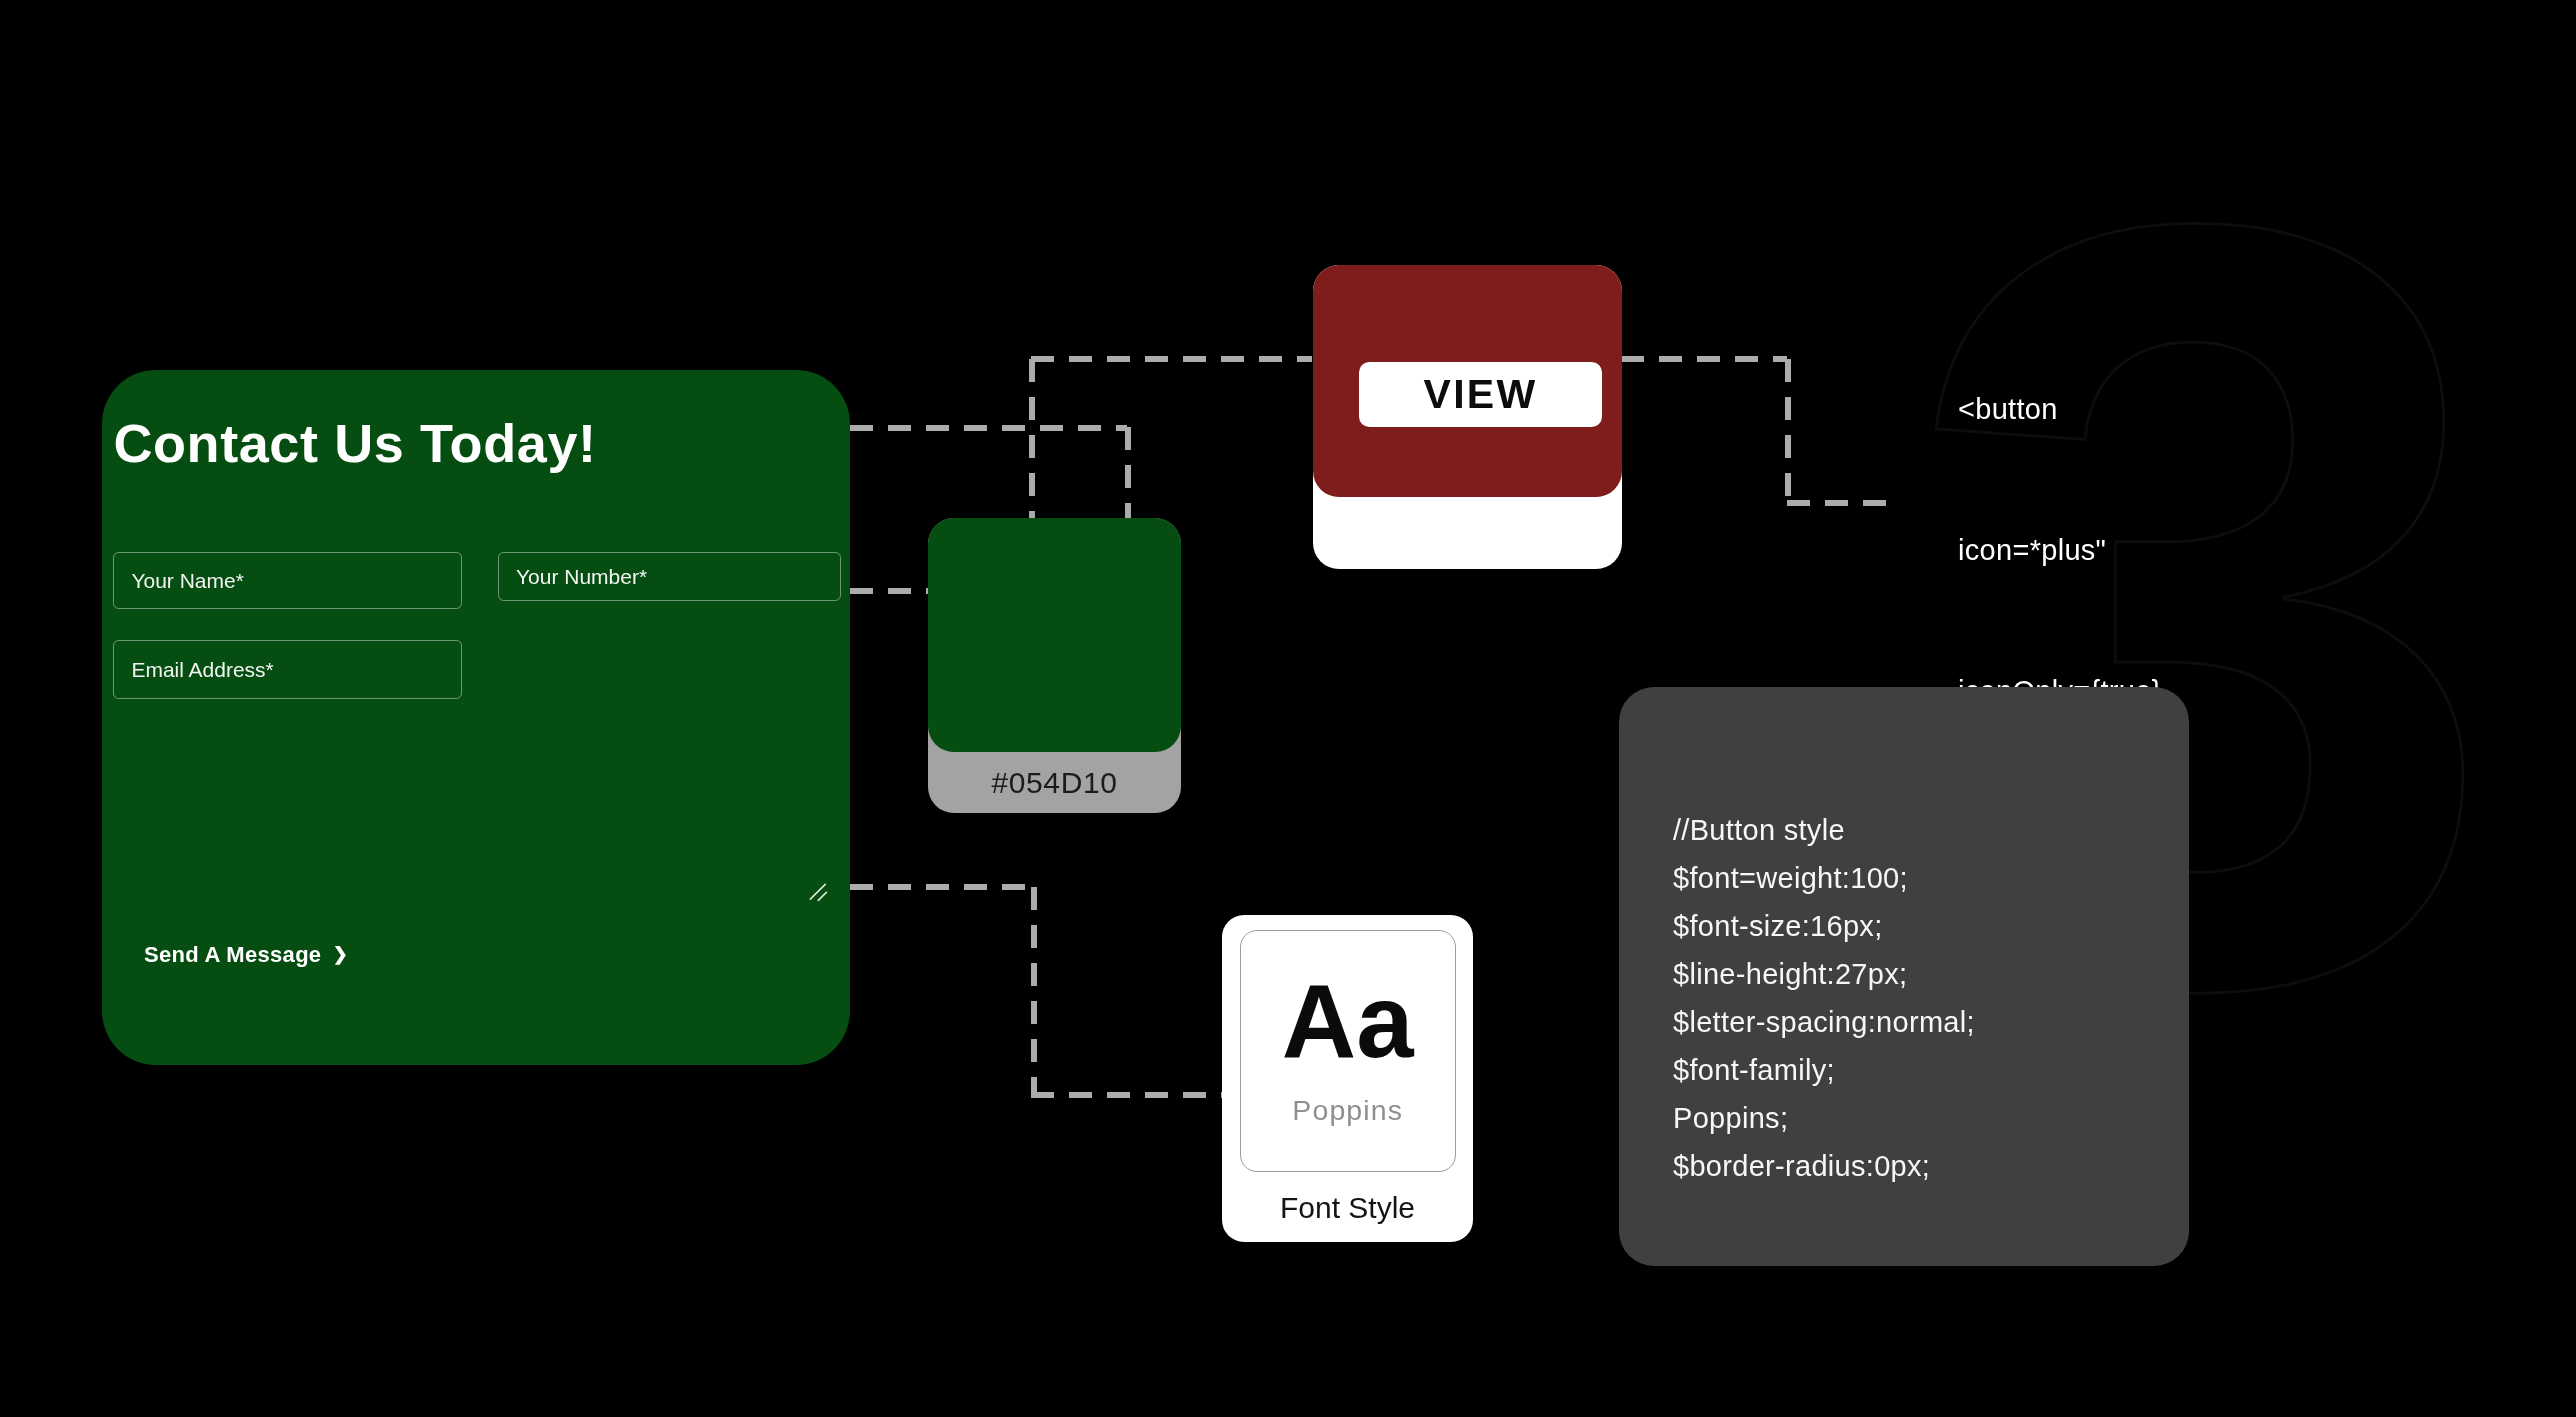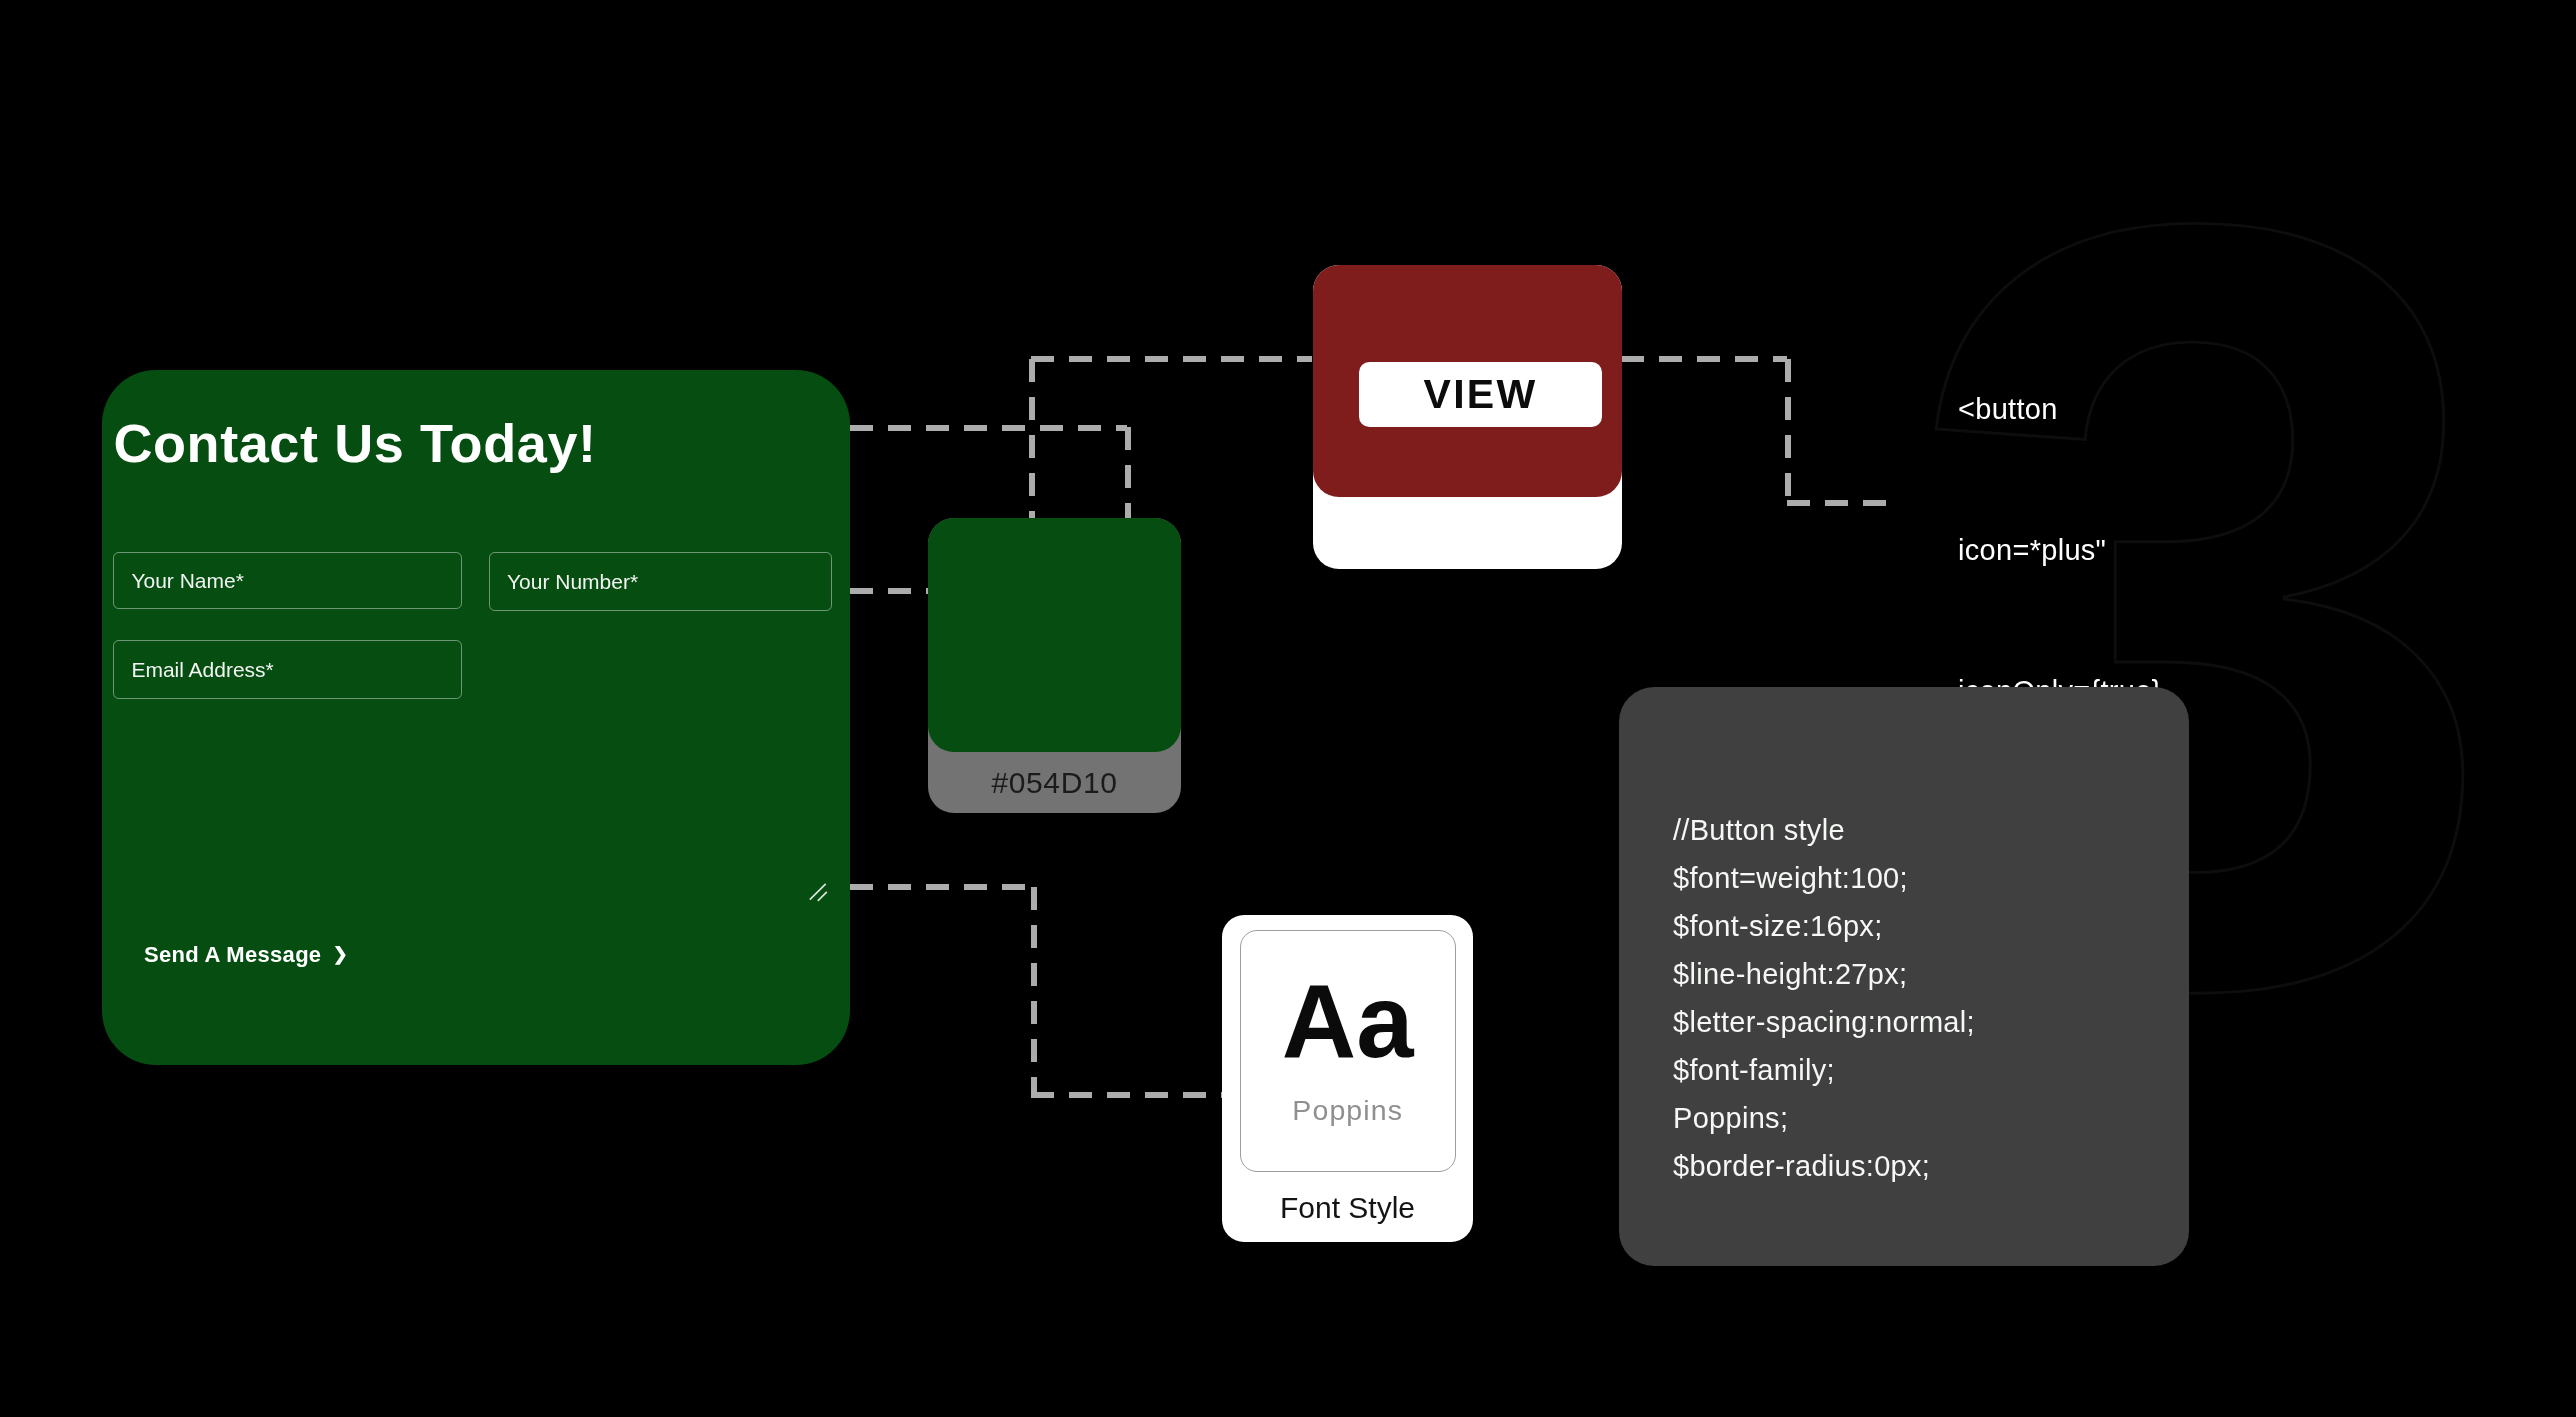--- a/index.html
+++ b/index.html
@@ -43,38 +43,38 @@
     position:absolute;left:12.6px;top:112px;width:725px;font-size:22px;line-height:27px;
     color:#f5f7f5;letter-spacing:0.2px;
   }
   .field{
     position:absolute;box-sizing:border-box;background:transparent;
     border:1.1px solid rgba(255,255,255,0.42);border-radius:5.7px;color:#ffffff;
     font-family:"Liberation Sans", sans-serif;font-size:21px;padding:0 17px;outline:none;
   }
   .field::placeholder{color:#ffffff;opacity:0.95;}
   #name-input   {left:11.4px;top:182px;width:349px;height:57px;}
-  #number-input {left:387px;top:182px;width:343px;height:59px;}
+  #number-input {left:396px;top:182px;width:343px;height:49px;}
   #email-input  {left:11.4px;top:270px;width:349px;height:59px;}
   #address-textarea{
     left:11.4px;top:359px;width:718px;height:177px;resize:none;
     padding-top:16px;line-height:25px;
   }
   .resize-handle{position:absolute;left:701px;top:507px;pointer-events:none;}
   #send-button{
     position:absolute;left:42px;top:572px;display:flex;align-items:flex-start;gap:11.4px;
     background:transparent;border:none;color:#ffffff;cursor:pointer;
     font-family:"Liberation Sans", sans-serif;font-size:22px;font-weight:bold;
     letter-spacing:0.3px;padding:0;
   }
   #send-button .chevron{font-size:18px;font-weight:bold;transform:translateY(1.1px);}
   
   #swatch-card{
     position:absolute;left:928px;top:518px;width:253px;height:295px;
-    background:#737373;border-radius:26px;
+    background:#a3a3a3;border-radius:26px;
   }
   #swatch-preview{
     position:absolute;left:0;top:0;width:253px;height:234px;
     background:#054D10;border-radius:26px;
   }
   #swatch-label{
     position:absolute;left:0;bottom:0;width:100%;height:61px;display:flex;
     align-items:center;justify-content:center;font-size:30px;color:#1b1b1b;
     letter-spacing:0.6px;
   }

